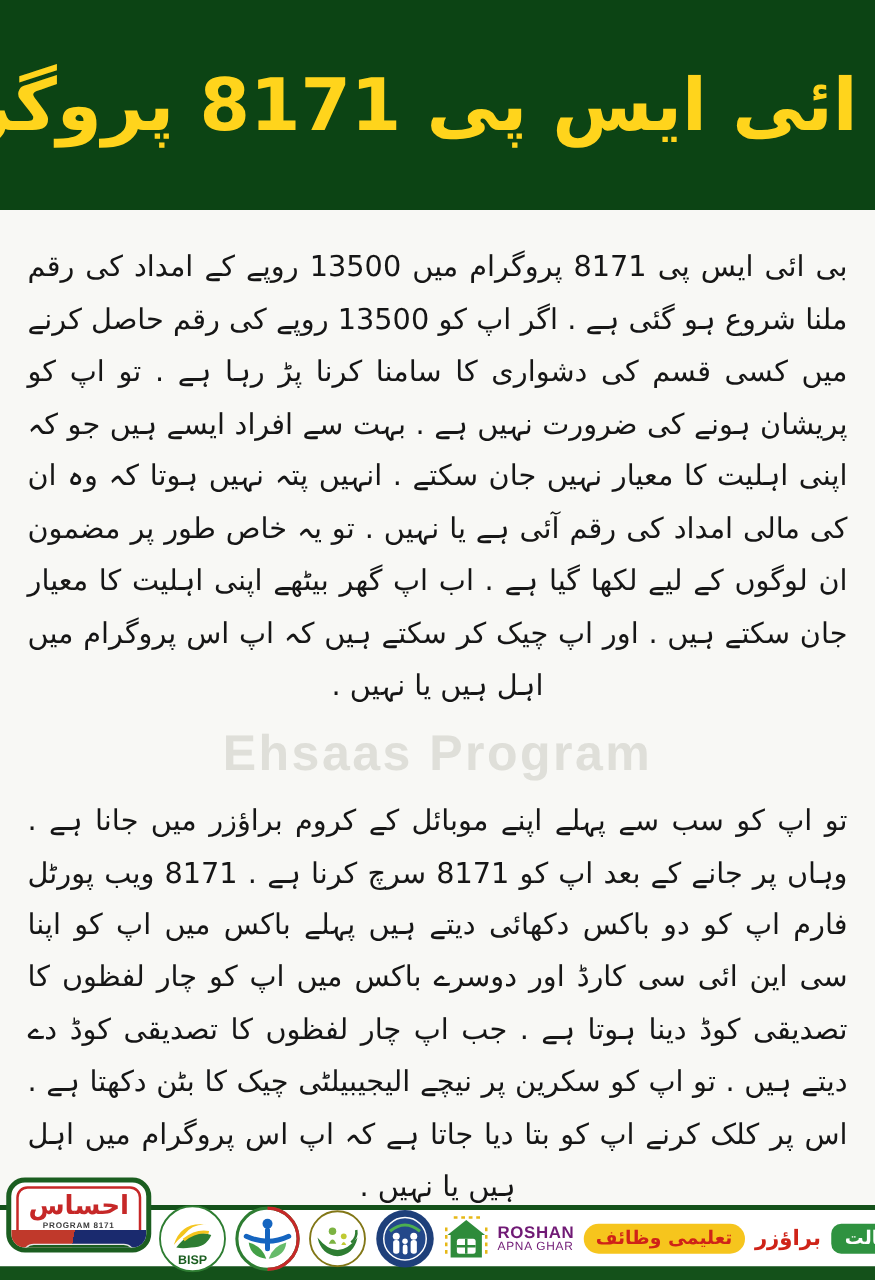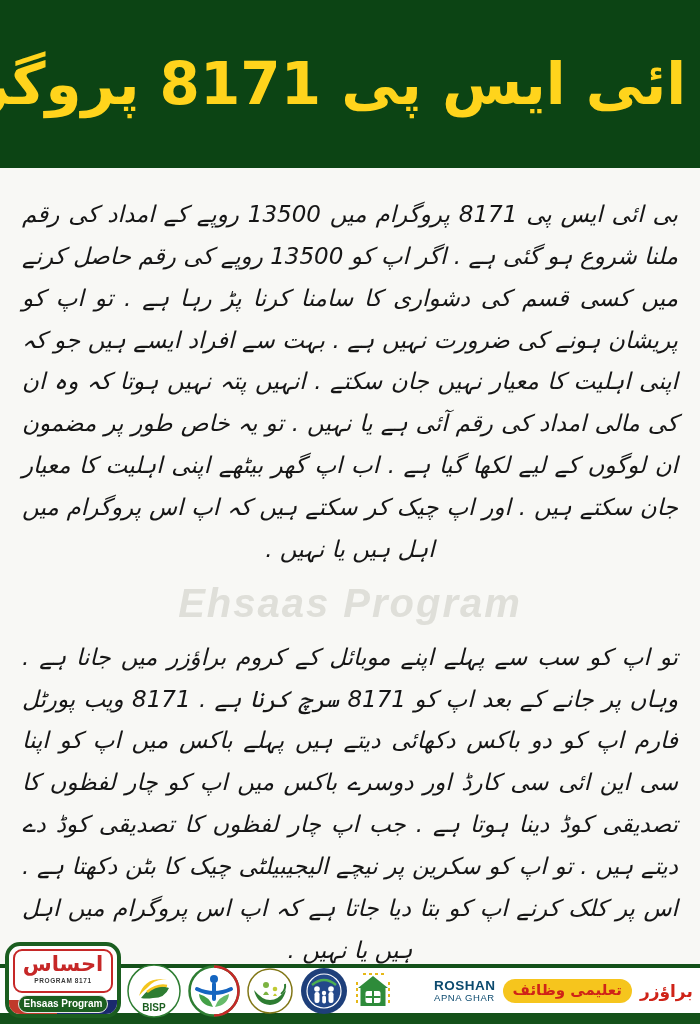--- a/index.html
+++ b/index.html
@@ -15,21 +15,21 @@
   }
   .header h1{
     margin:0;direction:rtl;color:#ffd41c;
     font-family:"DejaVu Sans",sans-serif;
     font-size:58px;font-weight:700;line-height:1;letter-spacing:1px;
     text-align:center;white-space:nowrap;
   }
   
   .article{
     position:absolute;top:168px;left:0;right:0;bottom:66px;
-    padding:26px 22px 0;box-sizing:border-box;direction:rtl;font-style:italic;
+    padding:26px 22px 0;box-sizing:border-box;direction:rtl;
   }
   .article p{
     margin:0;color:#161616;
     font-family:"DejaVu Sans",sans-serif;
     font-size:23px;line-height:1.82;
     text-align:justify;text-align-last:center;
   }
   .watermark{
     height:66px;display:flex;align-items:center;justify-content:center;
     direction:ltr;
@@ -39,34 +39,34 @@
   }
   
   .footer{
     position:absolute;left:0;right:0;bottom:0;height:60px;
     background:#ffffff;box-sizing:border-box;
     border-top:4px solid #14511a;border-bottom:11px solid #14511a;
     display:flex;align-items:center;gap:7px;
     padding:0 4px 0 127px;
   }
   .seal{flex:0 0 auto;display:block;}
-  .roshan-text{line-height:1;color:#0c4a6e;flex:0 0 auto;margin-left:36px;}
+  .roshan-text{line-height:1;color:#701a75;flex:0 0 auto;}
   .roshan-text .l1{font-size:13.5px;font-weight:800;letter-spacing:.5px;}
   .roshan-text .l2{font-size:9.5px;font-weight:400;letter-spacing:.6px;}
   .badge{
     flex:0 0 auto;direction:rtl;
     font-family:"DejaVu Sans",sans-serif;font-weight:700;
     white-space:nowrap;
   }
   .badge.yellow{background:#f6c51d;color:#cf2318;border-radius:13px;padding:2px 10px 4px;font-size:15px;text-align:center;}
   .badge.green{background:#2f9240;color:#ffffff;border-radius:8px;padding:2px 11px 4px;font-size:15px;}
   .badge.plain{color:#cf2318;font-size:17px;padding:0 1px;}
   
   .ehsaas-card{
-    position:absolute;left:5px;bottom:6px;width:116px;height:76px;
+    position:absolute;left:5px;bottom:22px;width:116px;height:60px;
     background:#ffffff;border:4px solid #1b5e20;border-radius:15px;
     box-sizing:border-box;overflow:hidden;z-index:5;
   }
   .card-inner{
     margin:3px 4px 0;height:44px;border:2px solid #c62828;border-radius:9px;
     text-align:center;box-sizing:border-box;padding-top:3px;
   }
   .card-urdu{
     direction:rtl;font-family:"DejaVu Sans",sans-serif;
     color:#c62828;font-size:21px;font-weight:700;line-height:1;

